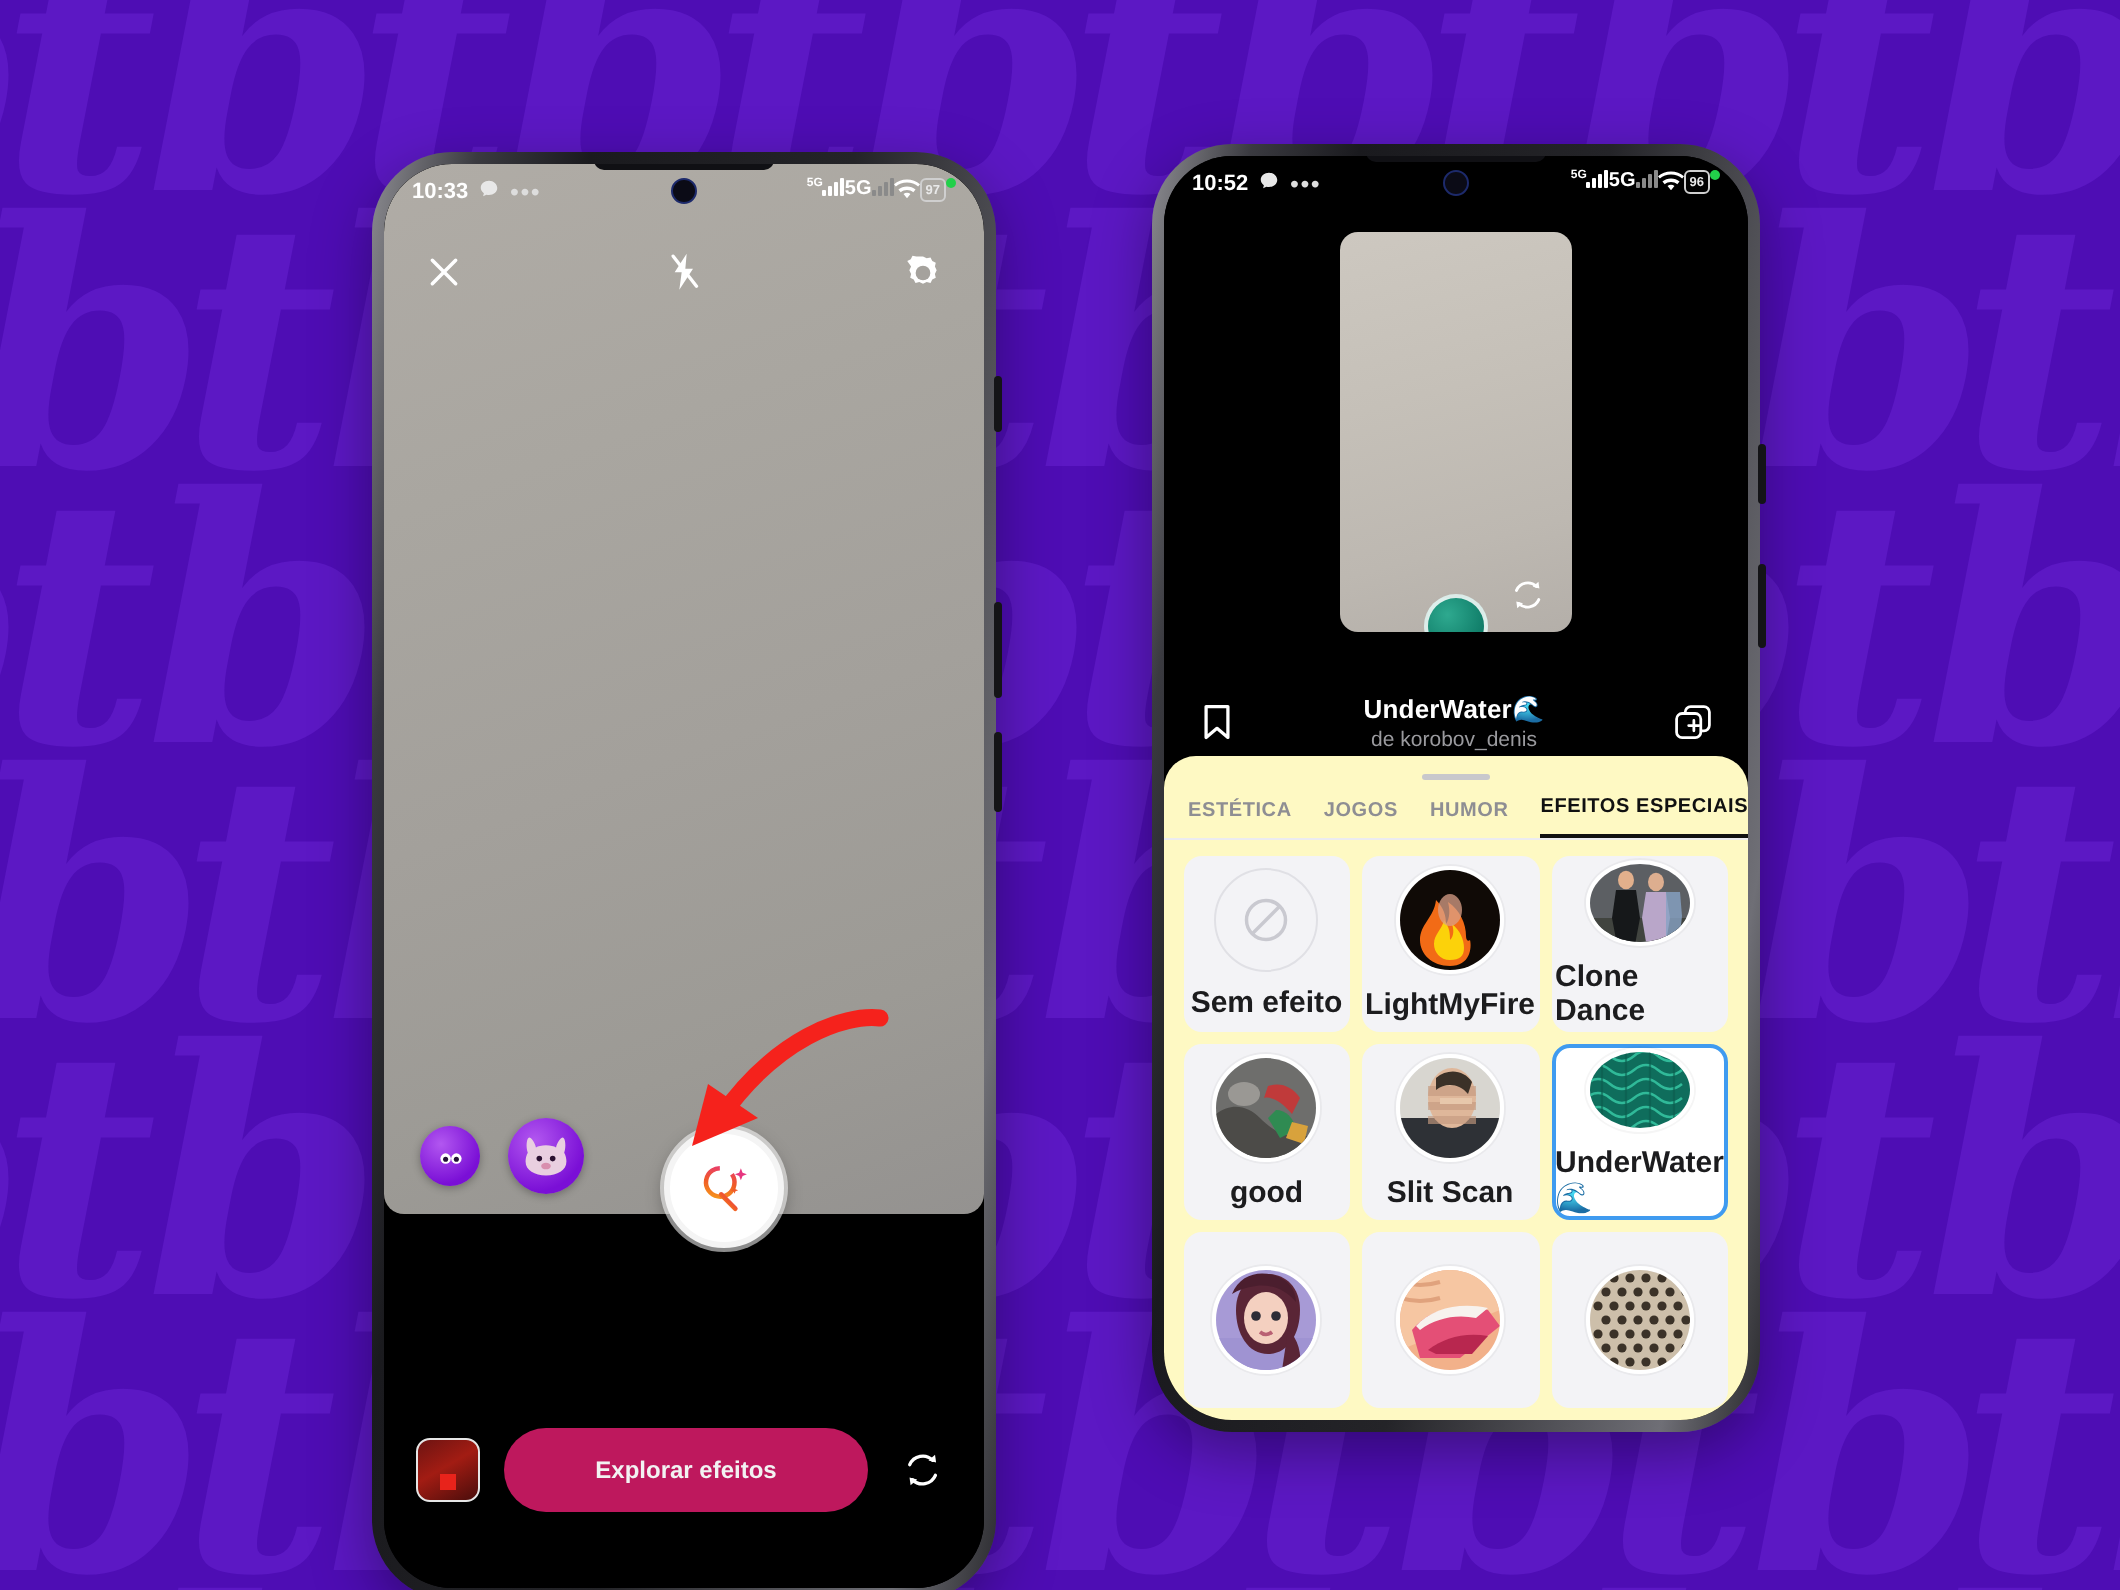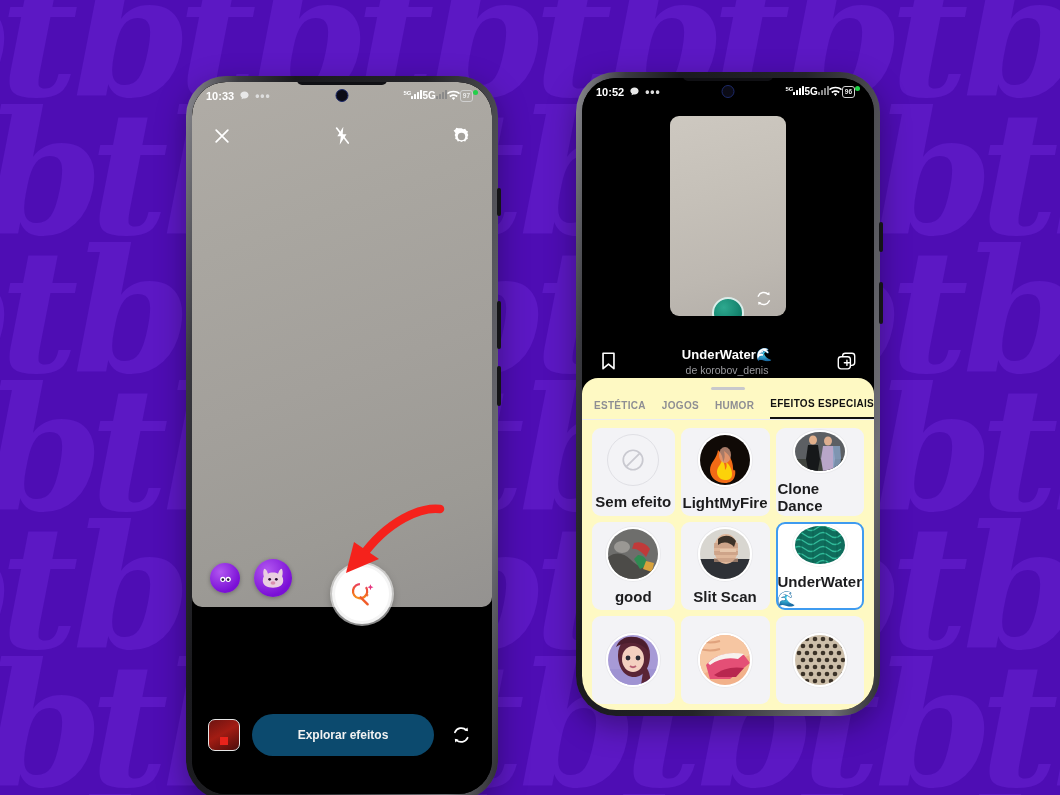--- a/index.html
+++ b/index.html
@@ -127,21 +127,21 @@
   .gallery-thumb{
     width:30px;height:30px;border-radius:7px;
     border:1.5px solid #e6e6e6;
     background:linear-gradient(150deg,#6d1412,#a21c13 45%,#4a0d0b 100%);
     position:relative;overflow:hidden;flex:none;
   }
   .gallery-thumb::after{
     content:"";position:absolute;left:11px;bottom:5px;width:8px;height:8px;background:#e8231b;
   }
   #explore-btn{
-    flex:1;height:42px;border-radius:21px;background:#0c4a6e;
+    flex:1;height:42px;border-radius:21px;background:#be185d;
     display:flex;align-items:center;justify-content:center;
     color:#f2f2f2;font-size:12px;font-weight:700;cursor:pointer;
   }
   .flip-btn{width:30px;height:30px;display:flex;align-items:center;justify-content:center;flex:none;}
 
   
   #arrow{position:absolute;left:330px;top:497px;z-index:30;pointer-events:none;}
 
   
   #right-screen{position:absolute;inset:0;background:#000;}

